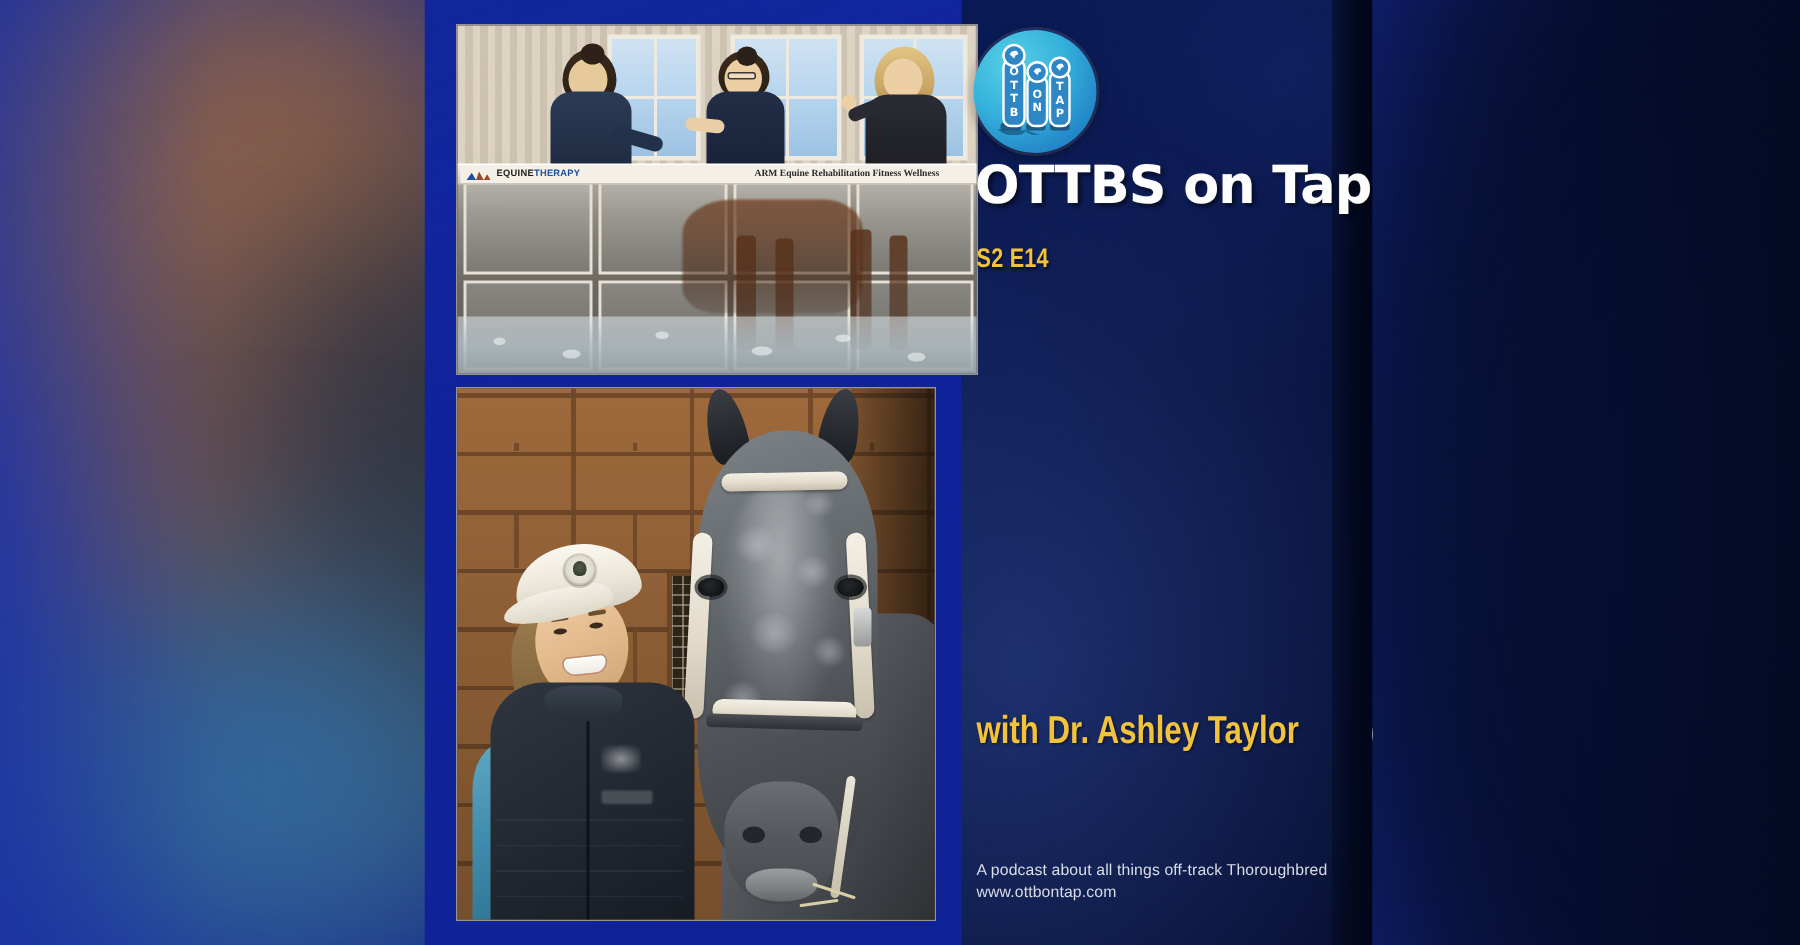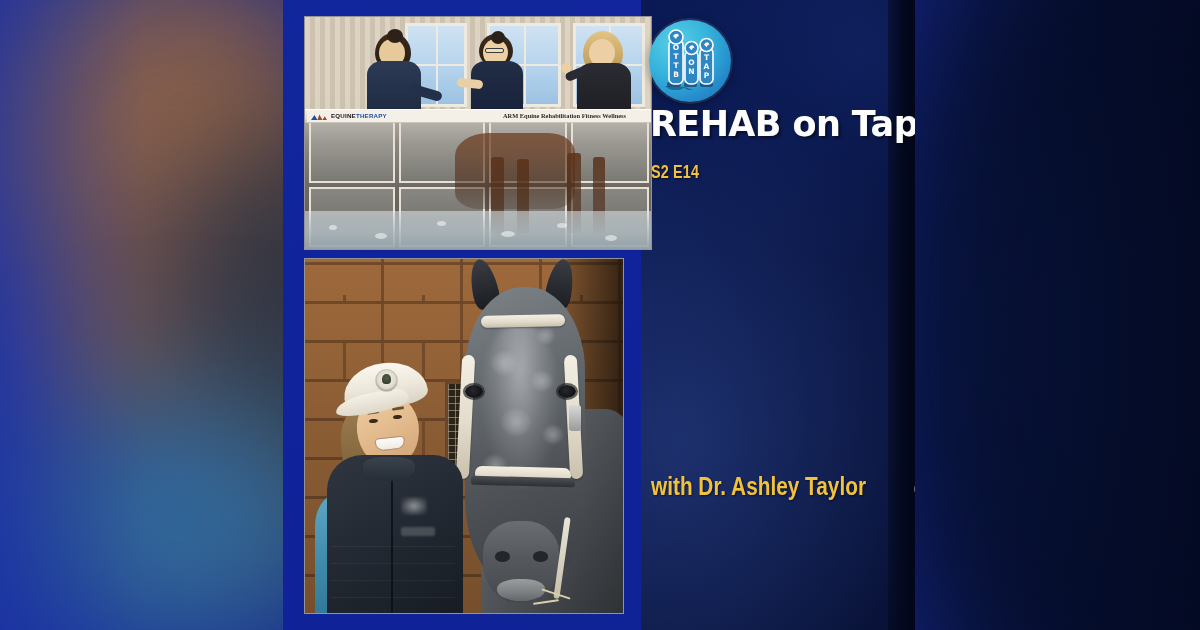--- a/index.html
+++ b/index.html
@@ -784,24 +784,28 @@
 
           <rect x="51" y="28" width="13" height="36" rx="5" fill="#2f86c4" stroke="#ffffff" stroke-width="1.6"></rect>
           <circle cx="57.5" cy="25" r="6.5" fill="#2f86c4" stroke="#ffffff" stroke-width="1.6"></circle>
           <path d="M55 24.5 q2-3 4.5-1.8 l.8 1.8 -1.8 .9 -.9 1.8 z" fill="#ffffff" opacity=".95"></path>
           <text x="57.5" y="40" fill="#ffffff" font-family="DejaVu Sans, sans-serif" font-size="7.5" font-weight="bold" text-anchor="middle">T</text>
           <text x="57.5" y="49" fill="#ffffff" font-family="DejaVu Sans, sans-serif" font-size="7.5" font-weight="bold" text-anchor="middle">A</text>
           <text x="57.5" y="58" fill="#ffffff" font-family="DejaVu Sans, sans-serif" font-size="7.5" font-weight="bold" text-anchor="middle">P</text>
         </svg>
       </div>
 
-      <div class="show-title">REHAB on Tap</div>
+      <div class="show-title">OTTBS on Tap</div>
 
       <div class="ep-num">S2 E14</div>
 
 
       <div class="guest">
         <span class="guest-name">with Dr. Ashley Taylor</span><span class="guest-part">(Part 1)</span>
       </div>
 
+      <div class="footer">
+        <div>A podcast about all things off-track Thoroughbred</div>
+        <div>www.ottbontap.com</div>
+      </div>
     </div>
   </div>
 </div>
 
 </body></html>

